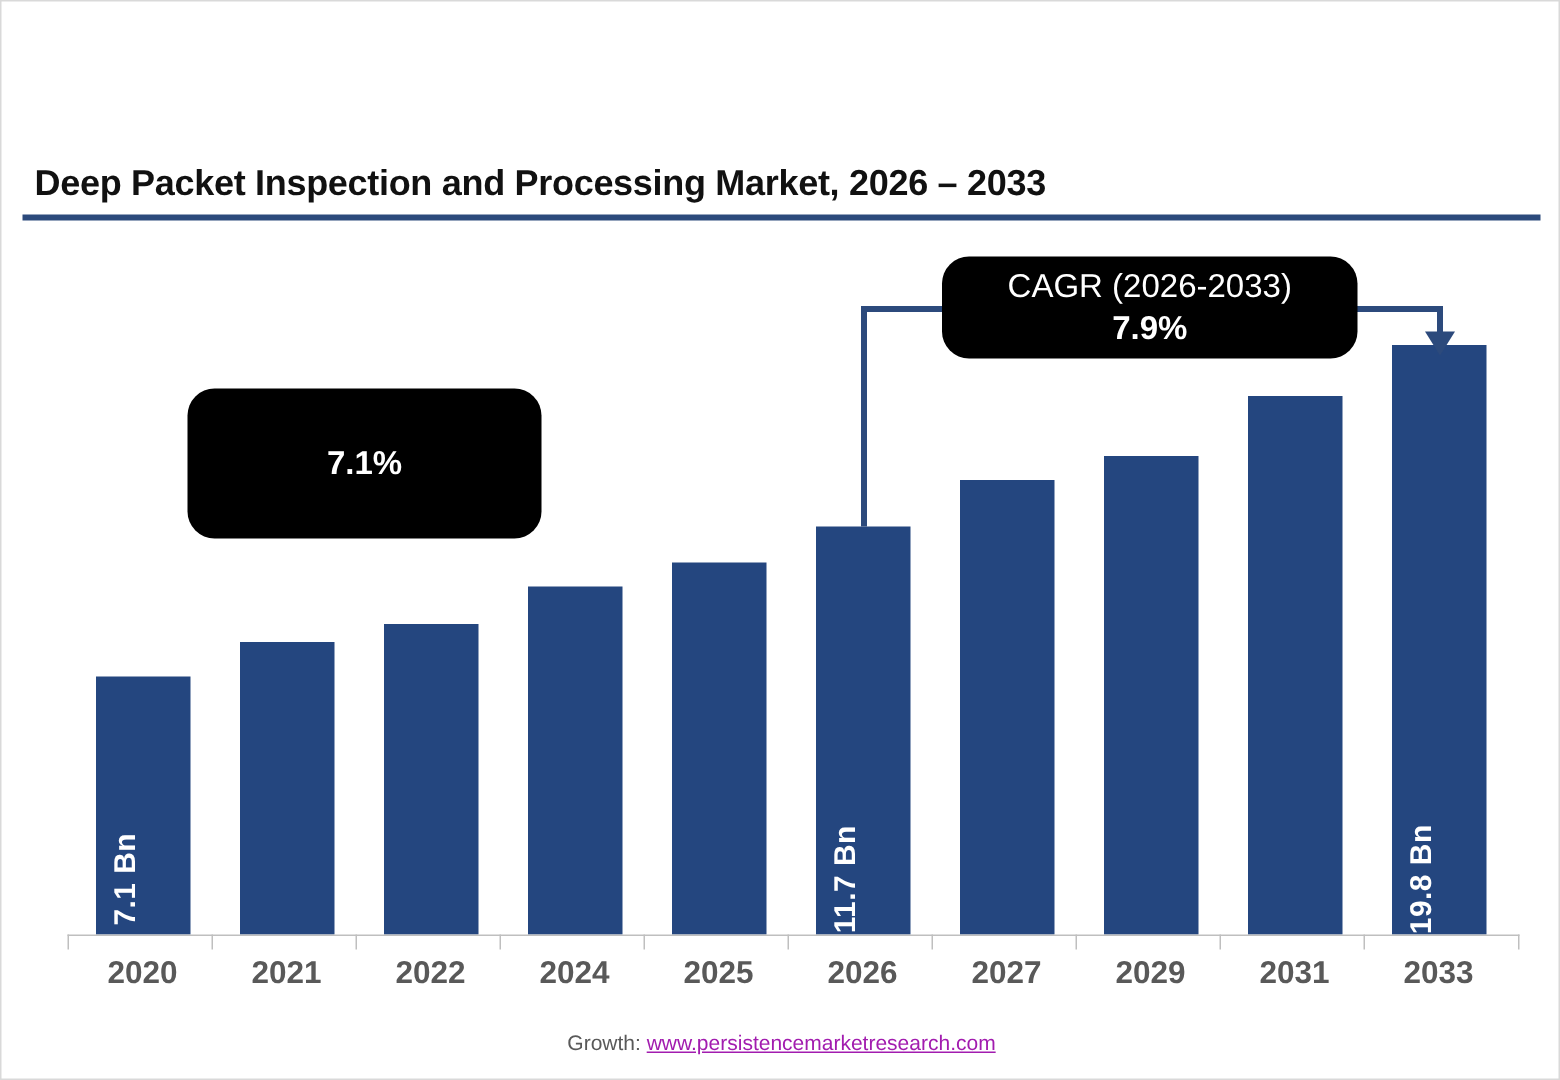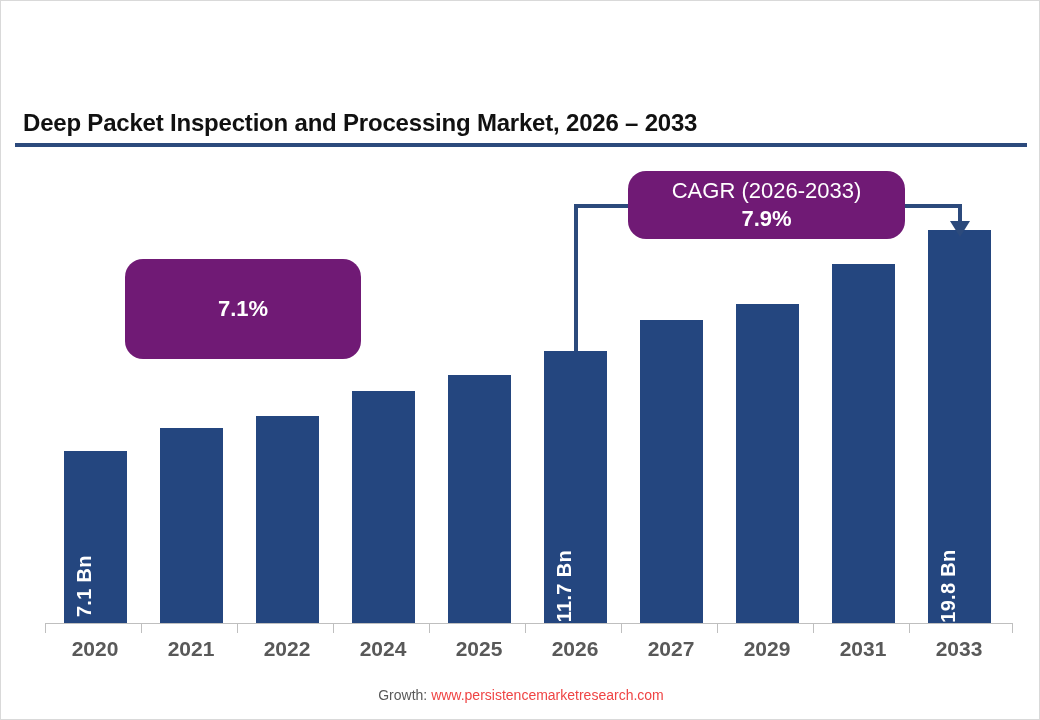--- a/index.html
+++ b/index.html
@@ -148,21 +148,21 @@
     left: 0;
     top: 0;
     width: 1040px;
     height: 720px;
     pointer-events: none;
   }
 
   
   .callout {
     position: absolute;
-    background: #701a75;
+    background: #000000;
     border-radius: 18px;
     color: #ffffff;
     text-align: center;
     font-family: "Liberation Sans", sans-serif;
     display: flex;
     flex-direction: column;
     align-items: center;
     justify-content: center;
   }
   .callout-line {
@@ -193,21 +193,22 @@
     position: absolute;
     left: 0;
     top: 686px;
     width: 1040px;
     text-align: center;
     font-family: "Liberation Sans", sans-serif;
     font-size: 14px;
     color: #595959;
   }
   #source-link {
-    color: #ef4444;
+    color: #a21caf;
+    text-decoration: underline;
   }
 </style>
 </head>
 <body>
 
 <div id="page">
 
   <div id="logo">
   </div>
 

